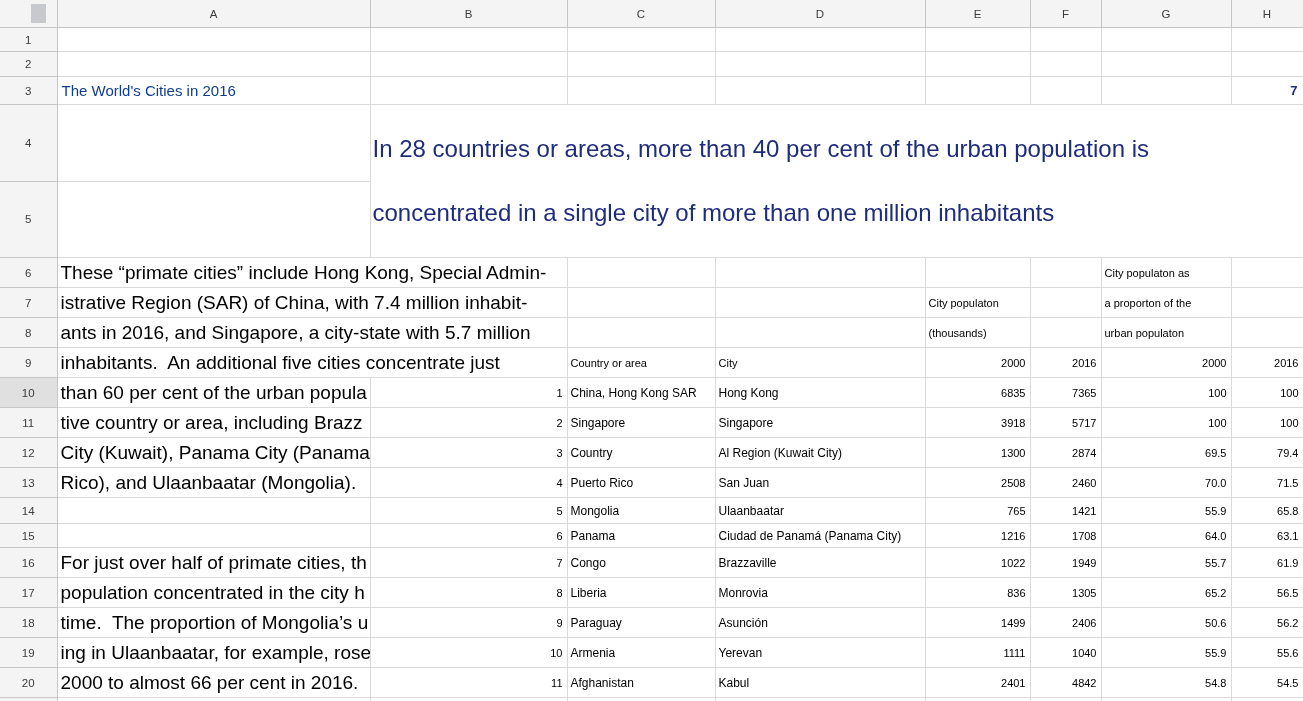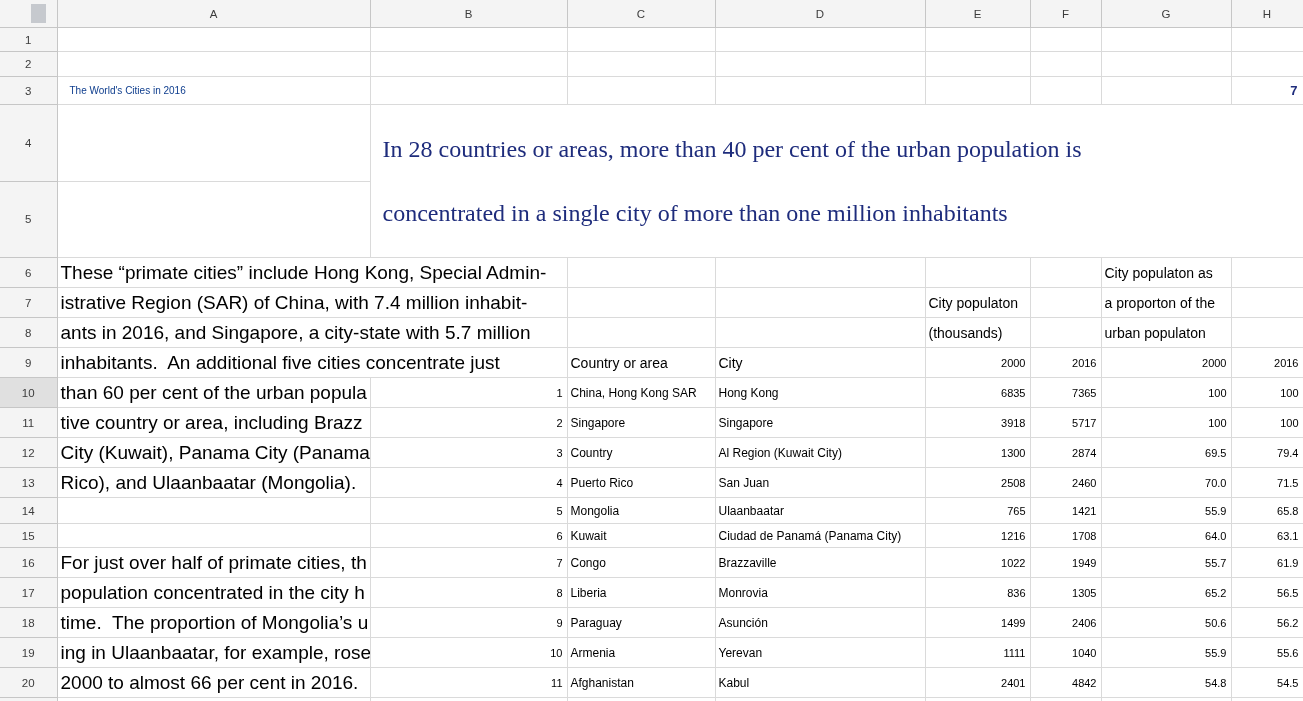--- a/index.html
+++ b/index.html
@@ -13,25 +13,25 @@
         text-align:center;font-size:11.5px;height:27px}
   th.corner{position:relative}
   .cornerbox{position:absolute;right:11px;top:4px;width:15px;height:19px;background:var(--corner-widget,#c6c9ce)}
   td.g{background:var(--header-bg,#f4f4f4);border-right-color:var(--header-border,#bfbfbf);
        border-bottom-color:var(--header-border,#c9c9c9);color:var(--header-text,#3c3c3c);
        text-align:center;font-size:11.5px}
   td.g.sel{background:var(--gutter-selected,#e0e0e0)}
   tr.h24{height:24px} tr.h25{height:25px} tr.h26{height:26px}
   tr.h28{height:28px} tr.h30{height:30px} tr.h40{height:40px}
   td.p{font-size:19px;padding-left:3px;color:#000}
-  td.doctitle{color:var(--navy-header,#0f3e8e);font-size:10px;padding-left:12px}
+  td.doctitle{color:var(--navy-header,#0f3e8e);font-size:15px;padding-left:4px}
   td.pageno{color:var(--navy-title,#1e2c7c);font-size:13px;font-weight:bold;text-align:right;padding-right:5px}
-  td.headline{font-family:Liberation Serif, serif;color:var(--navy-title,#1e2c7c);padding-left:12px}
+  td.headline{font-family:Liberation Sans, sans-serif;color:var(--navy-title,#1e2c7c);padding-left:2px}
   td.headline .hl{font-size:24px;line-height:40px;white-space:pre}
-  td.s{font-size:14px;padding-left:3px}
+  td.s{font-size:11px;padding-left:3px}
   td.t{font-size:12px;padding-left:3px}
   td.n{font-size:11px;text-align:right;padding-right:4px}
 </style>
 </head>
 <body>
 
 <div id="viewport">
 <table class="sheet">
 <colgroup>
   <col style="width:57px">
@@ -197,21 +197,21 @@
   <td class="t">Ulaanbaatar</td>
   <td class="n">765</td>
   <td class="n">1421</td>
   <td class="n">55.9</td>
   <td class="n">65.8</td>
 </tr>
 <tr class="h24">
   <td class="g">15</td>
   <td></td>
   <td class="n">6</td>
-  <td class="t">Kuwait</td>
+  <td class="t">Panama</td>
   <td class="t">Ciudad de Panamá (Panama City)</td>
   <td class="n">1216</td>
   <td class="n">1708</td>
   <td class="n">64.0</td>
   <td class="n">63.1</td>
 </tr>
 <tr class="h30">
   <td class="g">16</td>
   <td class="p">For just over half of primate cities, th</td>
   <td class="n">7</td>

